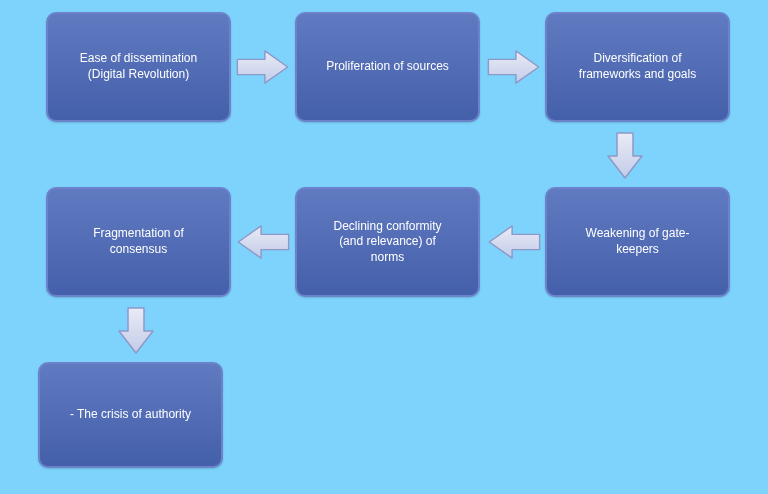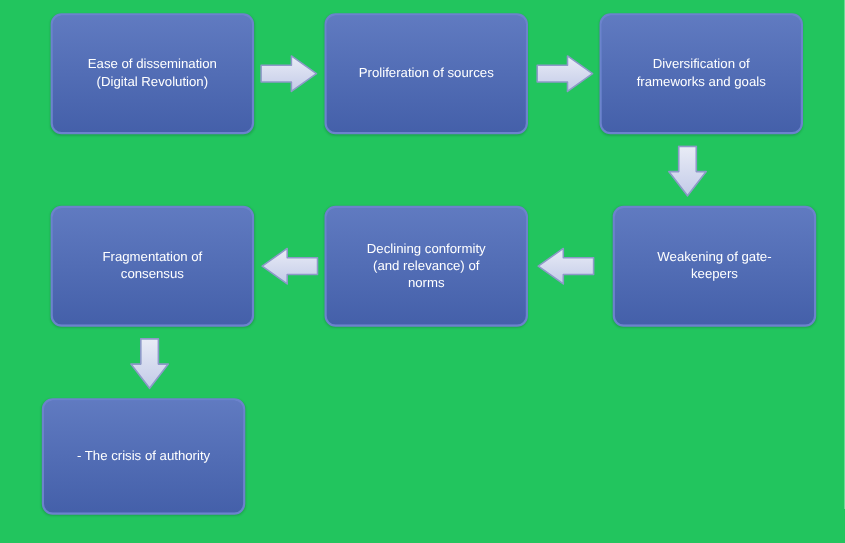--- a/index.html
+++ b/index.html
@@ -5,21 +5,21 @@
   html, body {
     margin: 0;
     padding: 0;
     background: #ffffff;
     font-family: "Liberation Sans", sans-serif;
   }
   .canvas {
     position: relative;
     width: 768px;
     height: 494px;
-    background: #22c55e;
+    background: #7dd3fc;
     overflow: hidden;
   }
   .box {
     position: absolute;
     box-sizing: border-box;
     background: var(--box-fill, #4a68b8);
     background-image: linear-gradient(180deg, rgba(255,255,255,0.12), rgba(0,0,0,0.08));
     border: 2px solid var(--box-border, #6c83cc);
     border-radius: 10px;
     color: var(--text-color, #ffffff);
@@ -108,21 +108,21 @@
     <span class="box-label">Fragmentation of
 consensus</span>
   </div>
 
   <div class="box" style="left:295px; top:187px; width:185px; height:110px;">
     <span class="box-label">Declining conformity
 (and relevance) of
 norms</span>
   </div>
 
-  <div class="box" style="left:545px; top:187px; width:185px; height:110px;margin-left:12px;">
+  <div class="box" style="left:545px; top:187px; width:185px; height:110px;">
     <span class="box-label">Weakening of gate-
 keepers</span>
   </div>
 
   <div class="arrow" style="left:487px; top:223px; width:54px; height:38px;">
     <svg viewBox="0 0 56 40">
         <polygon points="55,12 26,12 26,3 2,20 26,37 26,28 55,28"></polygon>
       </svg>
   </div>
 

